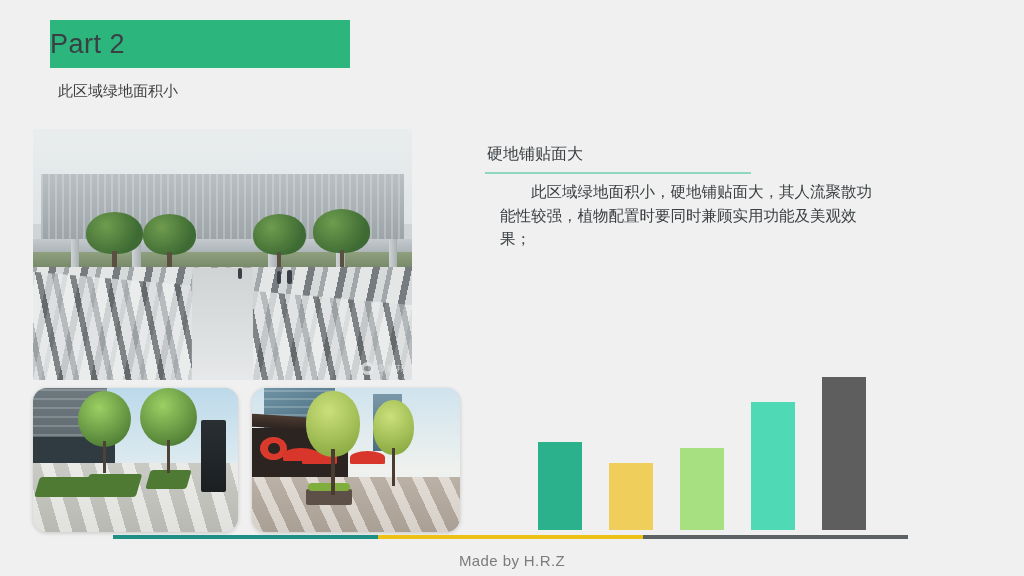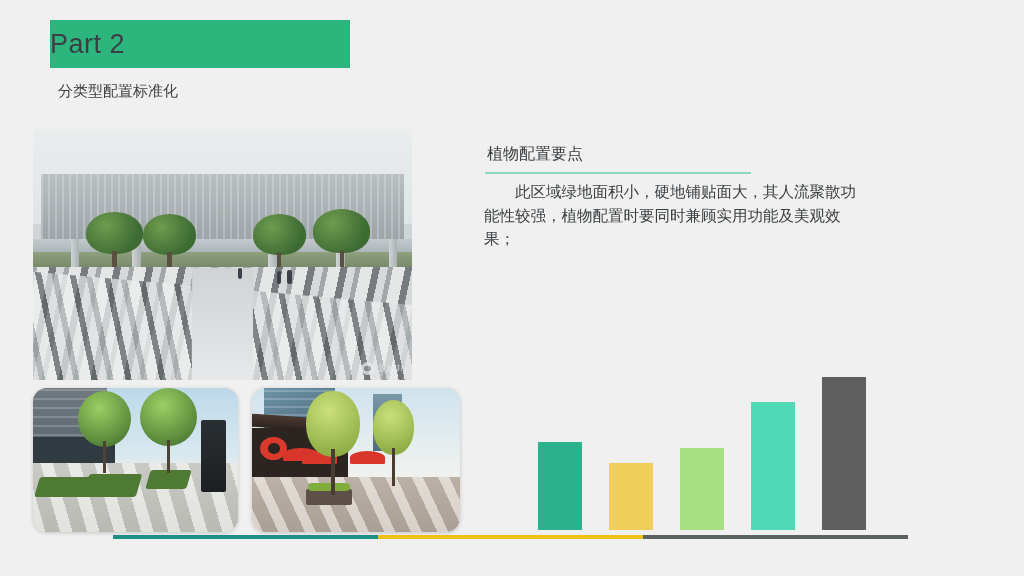--- a/index.html
+++ b/index.html
@@ -124,21 +124,21 @@
   .sr-tree .t{position:absolute;left:47%;top:58%;width:6%;height:45%;background:#4a3c30;}
 
   
   .panel-heading{
     position:absolute;left:487px;top:144px;font-size:16px;color:#3b3f42;
   }
   .panel-rule{
     position:absolute;left:485px;top:172px;width:266px;height:2px;background:#8fd8c0;
   }
   .panel-body{
-    position:absolute;left:484px;top:180px;width:382px;
+    position:absolute;left:500px;top:180px;width:382px;
     font-size:15.5px;line-height:1.52;color:#3a3f42;
   }
   .panel-body p{margin:0;text-indent:2em;}
 
   
   .chart{position:absolute;left:520px;top:355px;width:400px;height:175px;}
   .bar{position:absolute;bottom:0;width:44px;}
 
   
   .rule{position:absolute;top:535px;height:4px;}
@@ -151,21 +151,21 @@
   }
 </style>
 </head>
 <body>
 
 <div class="slide">
 
   <div class="part-banner">
     <span class="part-label">Part 2</span>
   </div>
-  <div class="subtitle">分类型配置标准化</div>
+  <div class="subtitle">此区域绿地面积小</div>
 
   <div class="photo photo-main">
     <div class="sky"></div>
     <div class="building"></div>
     <div class="canopy"></div>
     <div class="distant"></div>
 
     <div class="col" style="left:10%;top:44%;width:8px;height:16%;"></div>
     <div class="col" style="left:26%;top:44%;width:9px;height:16%;"></div>
     <div class="col" style="left:62%;top:44%;width:9px;height:16%;"></div>
@@ -241,31 +241,32 @@
     <div class="sr-tree" style="left:26%;top:2%;width:26%;height:70%;">
       <div class="c"></div>
         <div class="t"></div>
     </div>
     <div class="sr-tree" style="left:58%;top:8%;width:20%;height:58%;">
       <div class="c"></div>
         <div class="t"></div>
     </div>
   </div>
 
-  <div class="panel-heading">植物配置要点</div>
+  <div class="panel-heading">硬地铺贴面大</div>
   <div class="panel-rule"></div>
   <div class="panel-body">
     <p>此区域绿地面积小，硬地铺贴面大，其人流聚散功能性较强，植物配置时要同时兼顾实用功能及美观效果；</p>
   </div>
 
   <div class="chart">
       <div class="bar" style="left: 18px; height: 88px; background: rgb(43, 177, 140);"></div>
       <div class="bar" style="left: 89px; height: 67px; background: rgb(240, 206, 92);"></div>
       <div class="bar" style="left: 160px; height: 82px; background: rgb(166, 224, 128);"></div>
       <div class="bar" style="left: 231px; height: 128px; background: rgb(80, 217, 181);"></div>
       <div class="bar" style="left: 302px; height: 153px; background: rgb(94, 94, 94);"></div>
     </div>
 
   <div class="rule rule-teal"></div>
   <div class="rule rule-yellow"></div>
   <div class="rule rule-gray"></div>
+  <div class="madeby">Made by H.R.Z</div>
 
 </div>
 
 </body></html>

